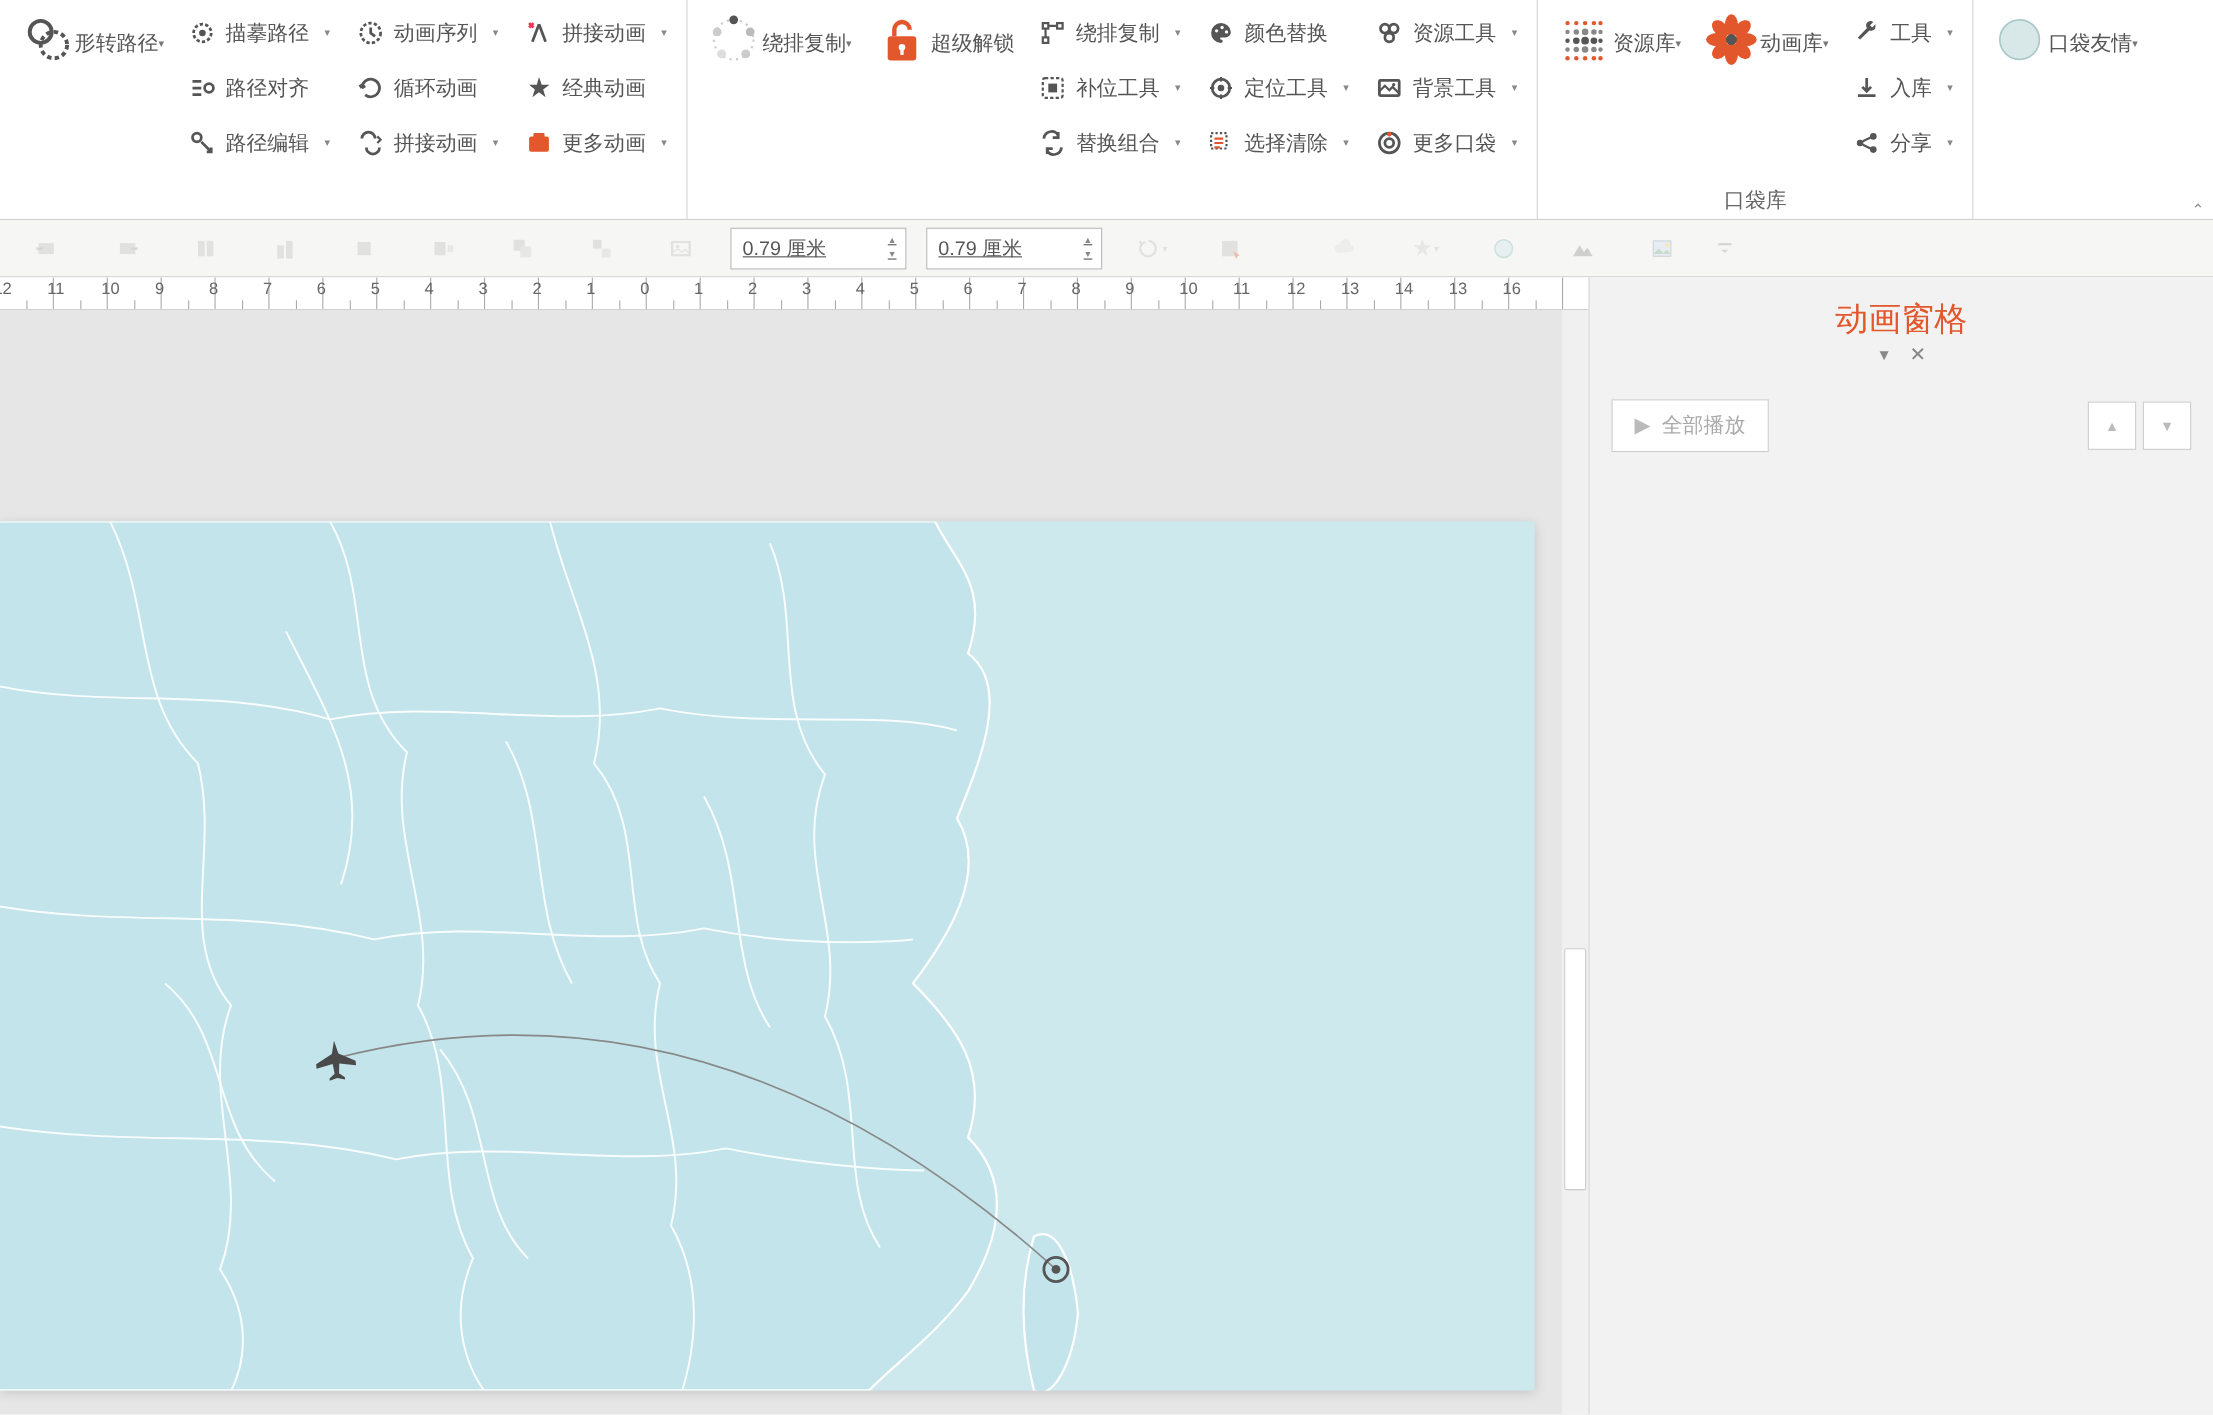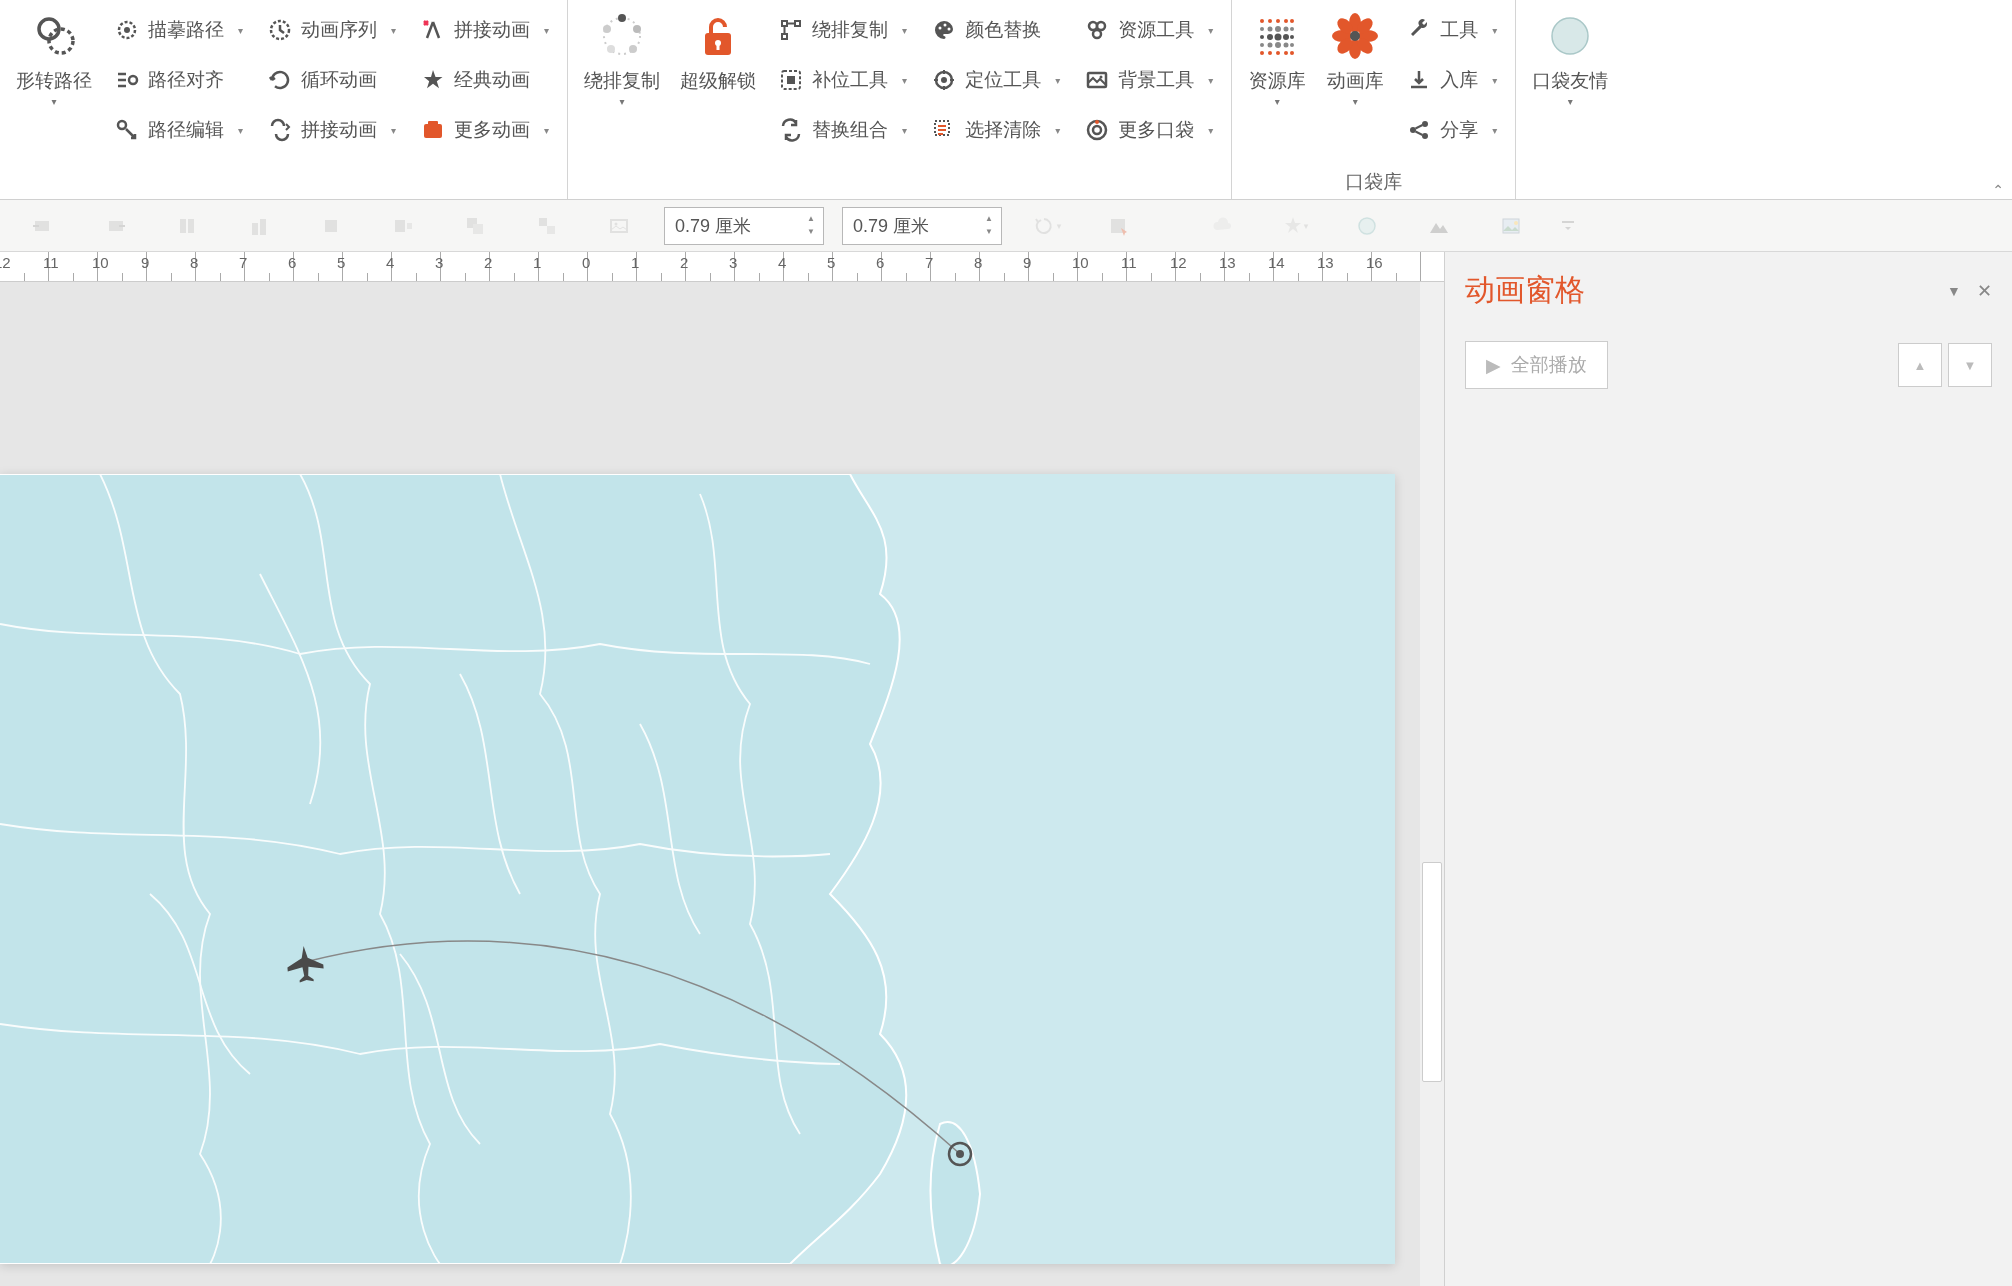--- a/index.html
+++ b/index.html
@@ -32,21 +32,21 @@
       align-items: flex-start;
     }
     .ribbon-group-label {
       text-align: center;
       color: #666;
       font-size: 19px;
       padding: 4px 0 2px 0;
     }
     .big-button {
       display: flex;
-      flex-direction: column;
+      flex-direction: row;
       align-items: center;
       justify-content: flex-start;
       padding: 6px 10px 2px 10px;
       cursor: pointer;
       min-width: 78px;
     }
     .big-button .icon-large {
       width: 52px; height: 52px;
       display: flex; align-items: center; justify-content: center;
       margin-bottom: 6px;
@@ -109,20 +109,21 @@
     }
     .tool-input {
       width: 160px;
       height: 38px;
       border: 1px solid #b8b8b8;
       background: #fff;
       display: flex;
       align-items: center;
       padding: 0 4px 0 10px;
       margin: 17px 8px;
+      text-decoration: underline;
     }
     .tool-input input {
       border: none;
       outline: none;
       font-size: 18px;
       color: #555;
       width: 100%;
     }
     .spinner-arrows {
       display: flex;
@@ -222,20 +223,21 @@
       border-left: 1px solid #d0d0d0;
       display: flex;
       flex-direction: column;
       padding: 18px 20px;
     }
     .anim-pane-header {
       display: flex;
       align-items: center;
       justify-content: space-between;
       margin-bottom: 30px;
+      flex-direction: column;
     }
     .anim-pane-title {
       color: #e2572b;
       font-size: 30px;
       font-weight: 400;
     }
     .anim-pane-controls {
       display: flex;
       gap: 16px;
       align-items: center;

